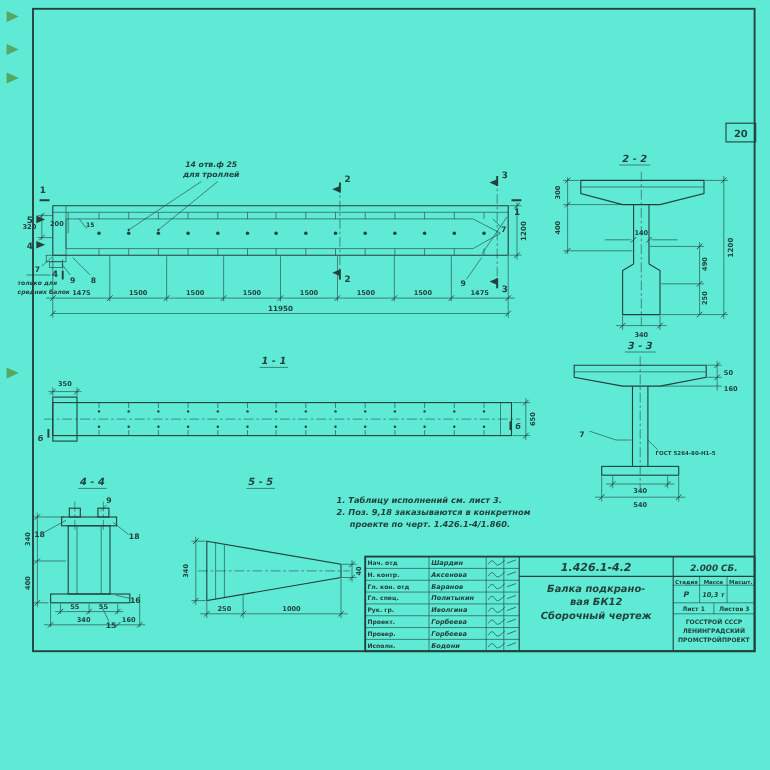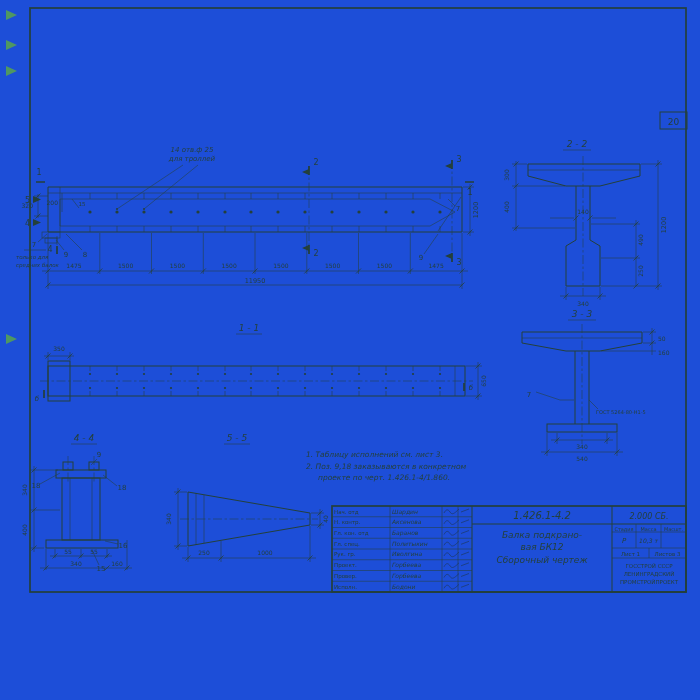--- a/index.html
+++ b/index.html
@@ -1,16 +1,16 @@
 <!DOCTYPE html>
 <html><head>
 <meta charset="utf-8">
 <style>
   html,body{margin:0;padding:0;background:#c9cbc3;}
-  .sheet{position:relative;width:700px;height:700px;background:#1d4ed8;overflow:hidden;}
+  .sheet{position:relative;width:700px;height:700px;background:#5eead4;overflow:hidden;font-weight:bold;}
   svg{position:absolute;left:0;top:0;}
   text{font-family:"DejaVu Sans",sans-serif;fill:#24403b;}
   .it{font-style:italic}
   .mid{text-anchor:middle}
   .end{text-anchor:end}
   .t5{font-size:5px}.t55{font-size:5.5px}.t6{font-size:6px}.t65{font-size:6.5px}
   .t7{font-size:7px}.t75{font-size:7.5px}.t8{font-size:8px}.t9{font-size:9px}.t10{font-size:10px}
   .ln{stroke:#24403b;stroke-width:1;fill:none}
   .lt{stroke:#24403b;stroke-width:.55;fill:none}
   .lk{stroke:#24403b;stroke-width:1.7;fill:none}

